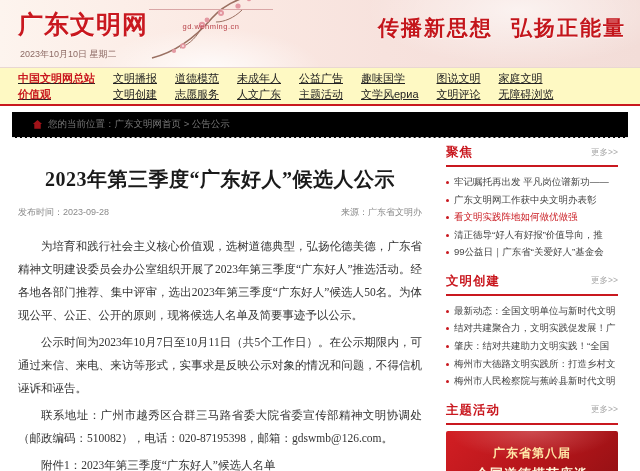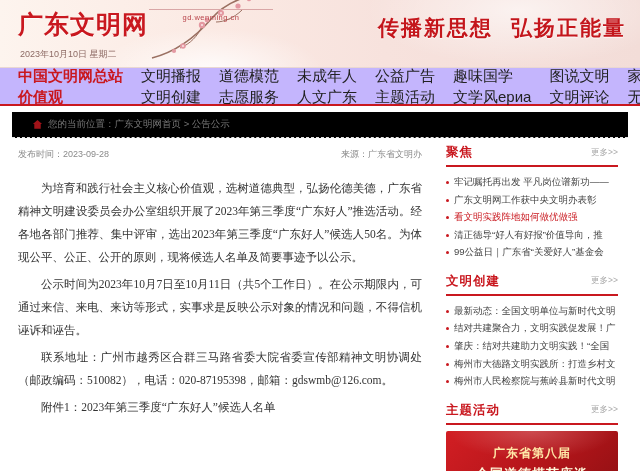--- a/index.html
+++ b/index.html
@@ -40,21 +40,21 @@
     font-family: "Liberation Serif", serif;
     font-weight: bold;
     font-size: 25px;
     letter-spacing: 1px;
     text-shadow: 0 1px 0 rgba(255,255,255,.8);
   }
   .logo-sub {
     font-size: 7.5px; color: #b8434a; letter-spacing: .5px;
     font-family: "Liberation Sans", sans-serif;
     border-top: 1px solid #d9a6a6;
-    padding-top: 3px; margin-top: 1px; width: 124px;
+    padding-top: 12px; margin-top: 1px; width: 124px;
     text-align: center;
   }
   .banner-slogan {
     position: absolute; right: 14px; top: 14px;
     display: flex; gap: 18px; align-items: center;
   }
   .slogan-text {
     font-family: "Liberation Serif", serif;
     font-size: 21px; font-weight: bold;
     color: #c4161c;
@@ -62,25 +62,26 @@
     text-shadow: 0 1px 1px rgba(255,255,255,.85);
   }
   .banner-date {
     position: absolute; left: 20px; top: 48px;
     font-size: 9px; color: #8d6a64;
   }
 
   
   .nav {
     height: 38px;
-    background: #c4b5fd;
+    background: #fef9c3;
     border-bottom: 2px solid #c9181f;
     display: flex; align-items: stretch;
     padding: 0 14px;
-    font-size: 15px;
+    font-size: 11px;
+    text-decoration: underline;
   }
   .nav-col {
     display: flex; flex-direction: column; justify-content: center;
     padding: 0 9px;
     gap: 3px;
     white-space: nowrap;
   }
   .nav-col.first { color: #c9181f; font-weight: bold; padding-left: 4px; }
   .nav-col span { line-height: 1.15; }
 
@@ -272,20 +273,21 @@
       <svg viewBox="0 0 12 12" width="11" height="11">
         <path d="M6 1 L11 5.5 H9.5 V10.5 H2.5 V5.5 H1 Z" fill="#c9181f" opacity=".8"></path>
       </svg>
     </span>
     <span>您的当前位置：广东文明网首页 &gt; 公告公示</span>
   </div>
 
   <div class="content">
 
     <div class="article">
+      <h1>2023年第三季度“广东好人”候选人公示</h1>
       <div class="meta">
         <span>
           <span>发布时间：</span><span>2023-09-28</span>
         </span>
         <span>
           <span>来源：</span><span>广东省文明办</span>
         </span>
       </div>
       <p>为培育和践行社会主义核心价值观，选树道德典型，弘扬伦德美德，广东省精神文明建设委员会办公室组织开展了2023年第三季度“广东好人”推选活动。经各地各部门推荐、集中评审，选出2023年第三季度“广东好人”候选人50名。为体现公平、公正、公开的原则，现将候选人名单及简要事迹予以公示。</p>
       <p>公示时间为2023年10月7日至10月11日（共5个工作日）。在公示期限内，可通过来信、来电、来访等形式，实事求是反映公示对象的情况和问题，不得信机诬诉和诬告。</p>

